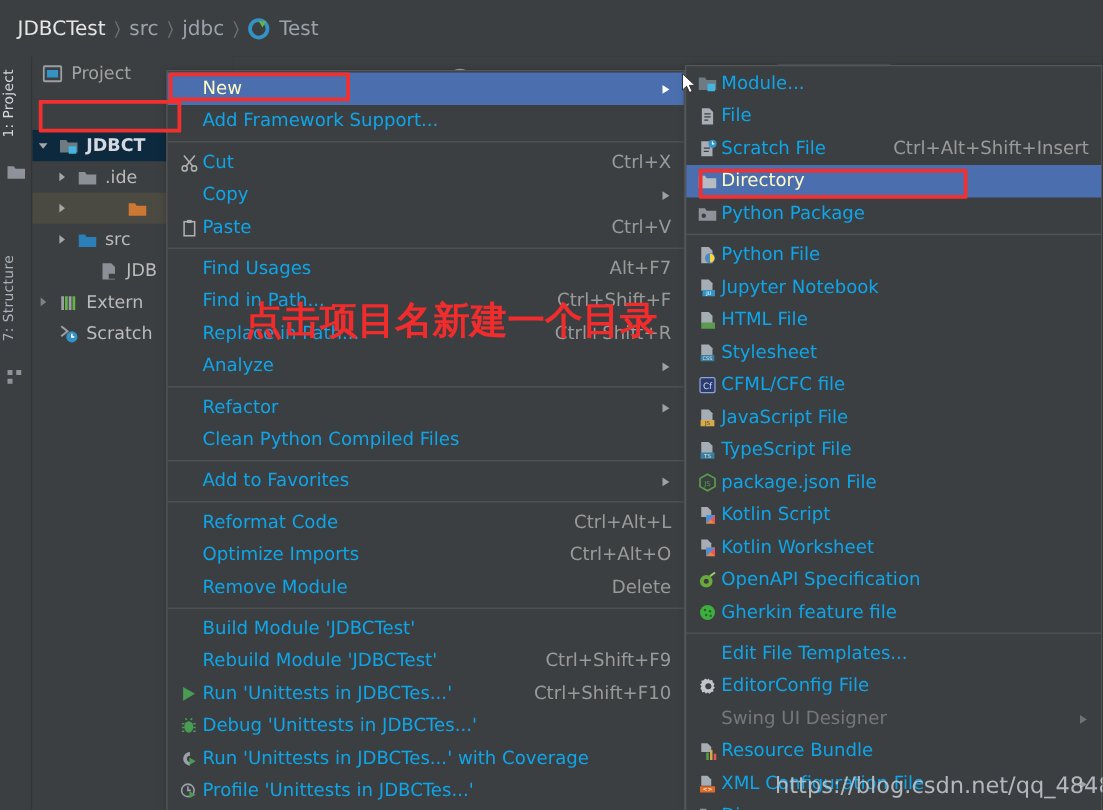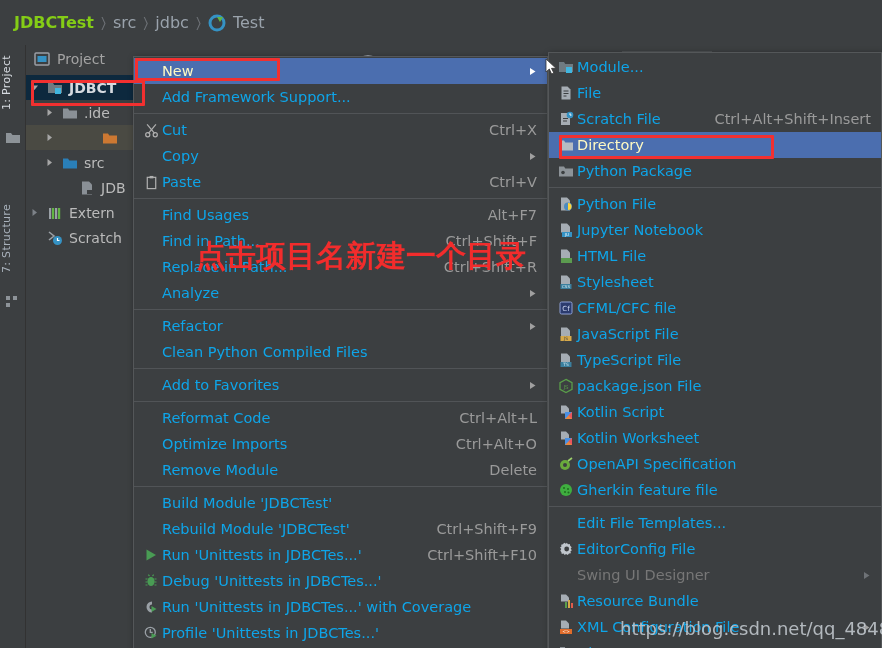--- a/index.html
+++ b/index.html
@@ -12,21 +12,21 @@
   #root { position: relative; width: 882px; height: 648px; }
 
   
   .ide-bg { position: absolute; inset: 0; background: #3c3f41; }
   .breadcrumb-bar {
     position: absolute; left: 0; top: 0; width: 882px; height: 45px;
     background: #3c3f41; display: flex; align-items: center;
     padding-left: 14px; gap: 7px;
   }
   .crumb { font-size: 16px; color: #a9b7c6; }
-  .crumb.bold { font-weight: bold; color: #84cc16; }
+  .crumb.bold { font-weight: normal; color: #e5e5e5; }
   .crumb.sep { color: #6d7176; font-size: 15px; }
   .crumb.plain { color: #9aa3ac; }
   .crumb-icon { display: inline-flex; align-items: center; }
 
   
   .tool-strip {
     position: absolute; left: 0; top: 45px; width: 26px; height: 603px;
     background: #3c3f41; border-right: 1px solid #323232;
   }
   .vtab {
@@ -41,21 +41,21 @@
   
   .project-panel {
     position: absolute; left: 26px; top: 45px; width: 160px; height: 603px;
     background: #3c3f41;
   }
   .panel-header {
     height: 28px; display: flex; align-items: center; gap: 7px;
     padding-left: 8px; background: #3c3f41;
   }
   .panel-title { font-size: 14px; color: #a3a3a3; }
-  .tree { padding-top: 2px; font-size: 14px; color: #bbbbbb; }
+  .tree { padding-top: 2px; font-size: 14px; color: #bbbbbb; margin-top: 29px; }
   .tree-row {
     display: flex; align-items: center; height: 25px; gap: 4px;
     white-space: nowrap; padding-left: 2px;
   }
   .tree-row.sel { background: #0d293e; }
   .tree-row.hl  { background: #4a4a43; gap: 44px; }
   .tree-label { font-size: 14px; color: #bbbbbb; }
   .tree-label.bold { font-weight: bold; color: #d6dae0; }
   .twisty {
     width: 13px; display: inline-flex; justify-content: center;

